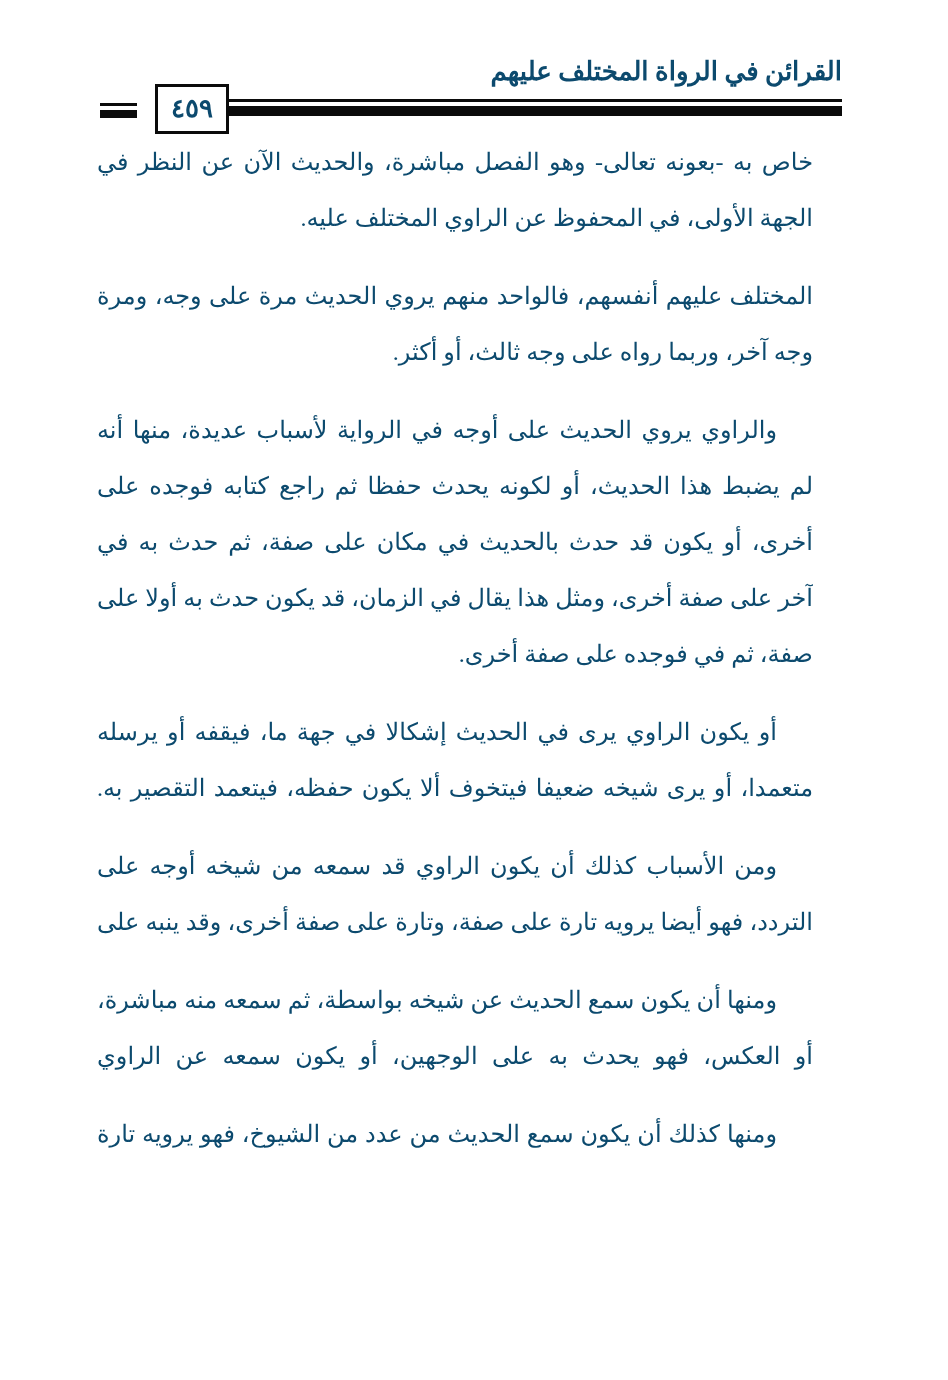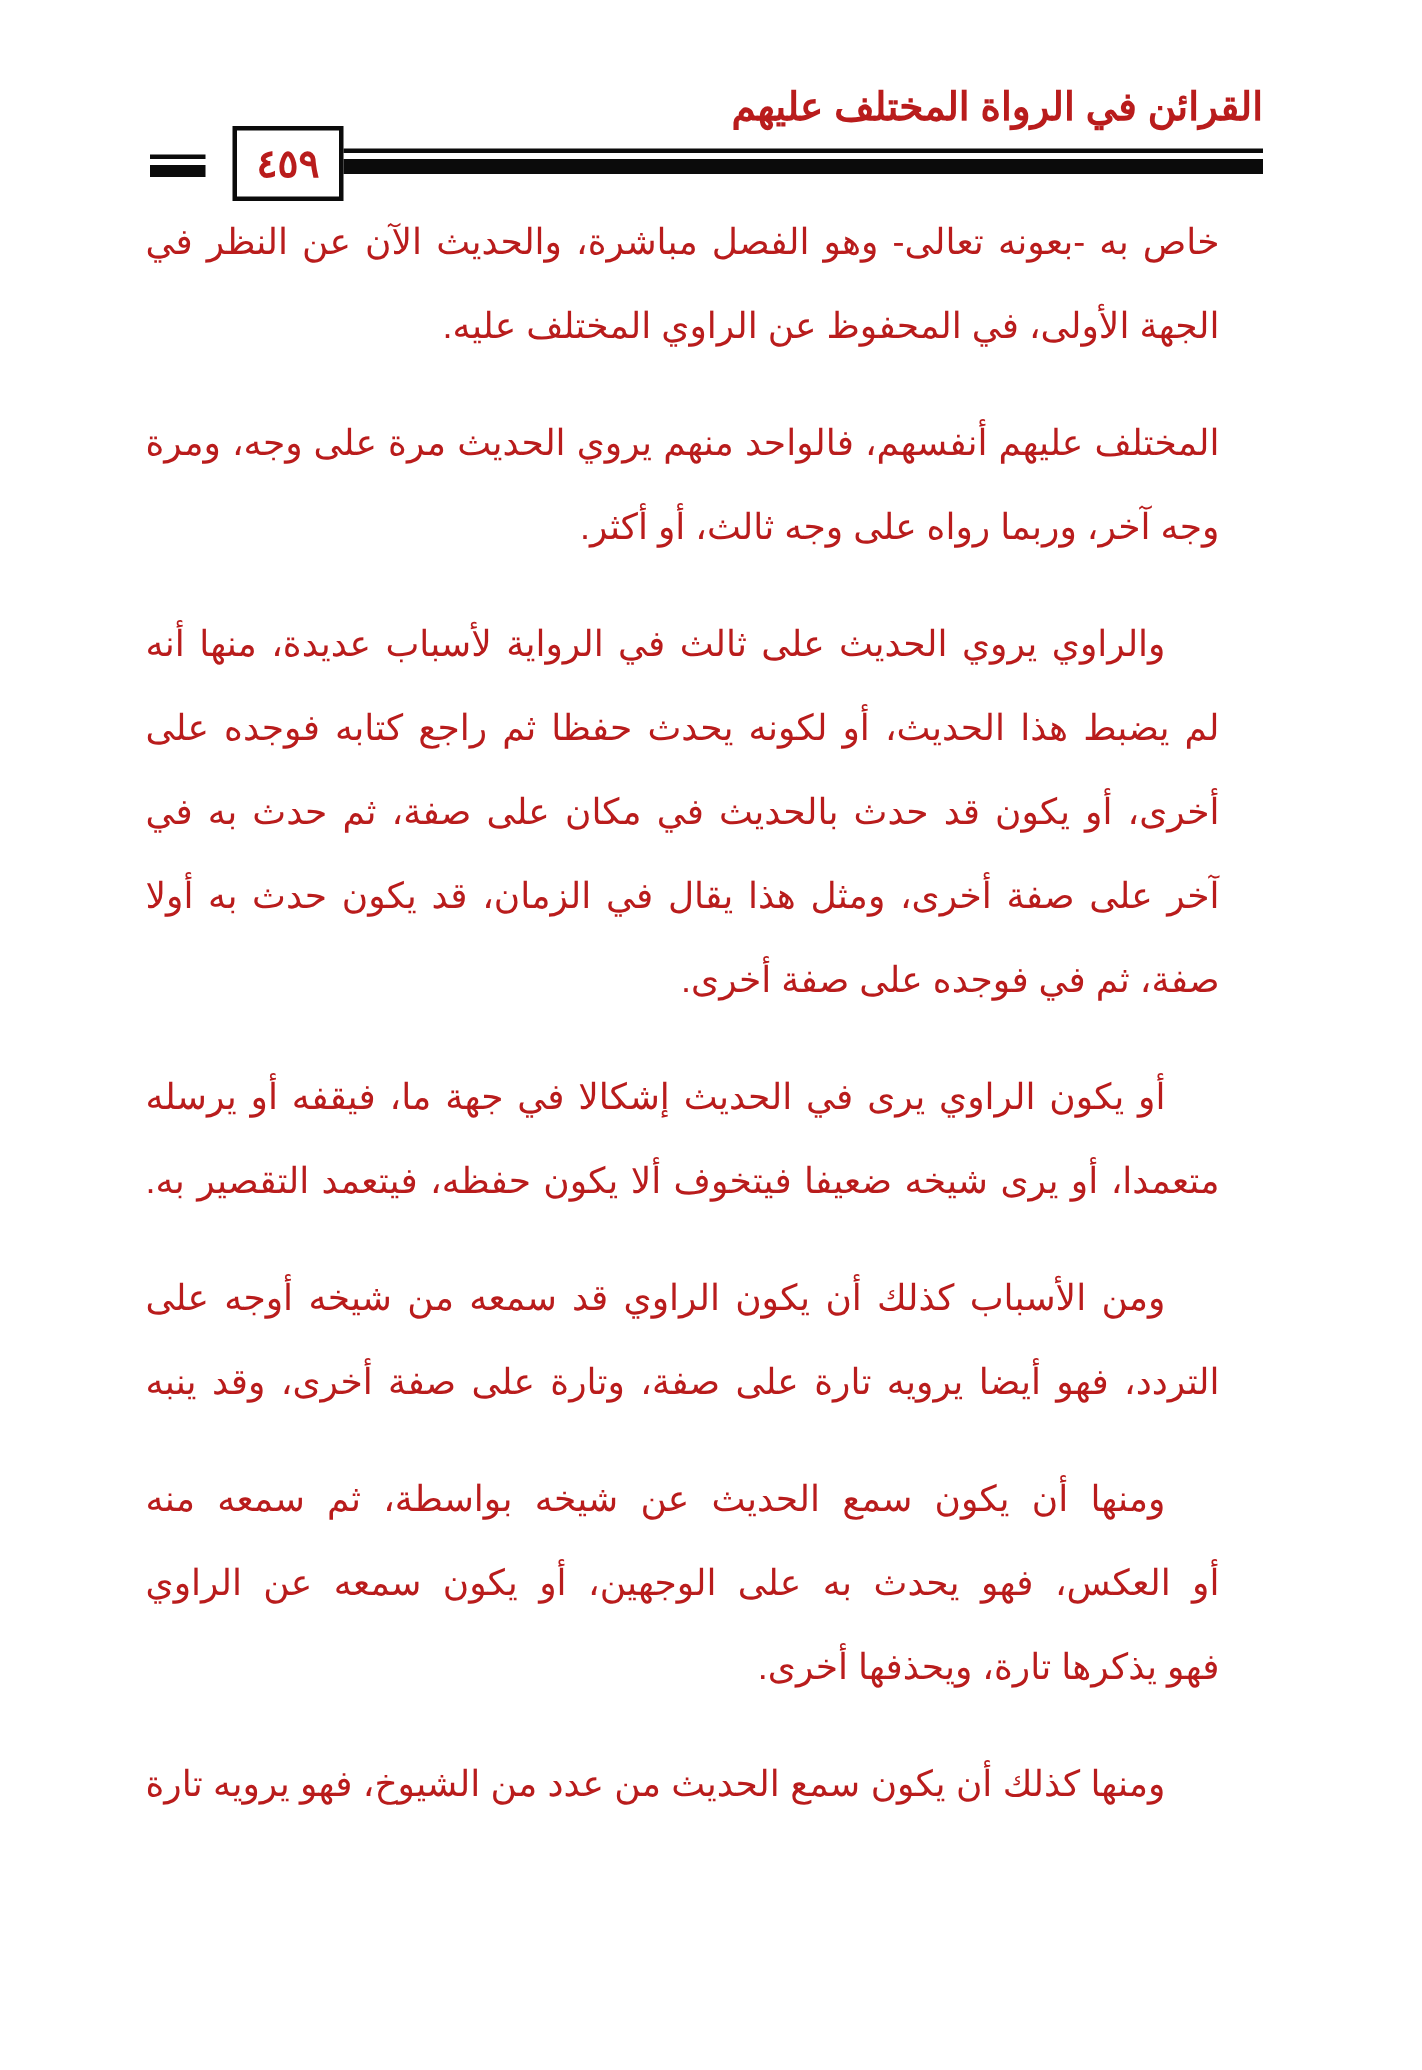--- a/index.html
+++ b/index.html
@@ -7,22 +7,22 @@
     padding: 0;
     background: #e8e8e8;
   }
   .page {
     position: relative;
     width: 948px;
     height: 1380px;
     margin: 0 auto;
     background: #ffffff;
     overflow: hidden;
-    font-family: Liberation Sans, sans-serif;
-    color: #b91c1c;
+    font-family: Liberation Serif, serif;
+    color: #0c4a6e;
     direction: rtl;
   }
 
   
   .book-title {
     position: absolute;
     top: 56px;
     right: 106px;
     font-size: 26px;
     font-weight: bold;
@@ -105,37 +105,36 @@
   <div class="page-body">
       <div class="paragraph">
         <div class="line">خاص به -بعونه تعالى- وهو الفصل مباشرة، والحديث الآن عن النظر في</div>
         <div class="line last">الجهة الأولى، في المحفوظ عن الراوي المختلف عليه.</div>
       </div>
       <div class="paragraph">
         <div class="line">المختلف عليهم أنفسهم، فالواحد منهم يروي الحديث مرة على وجه، ومرة على</div>
         <div class="line last">وجه آخر، وربما رواه على وجه ثالث، أو أكثر.</div>
       </div>
       <div class="paragraph">
-        <div class="line indent">والراوي يروي الحديث على ثالث في الرواية لأسباب عديدة، منها أنه</div>
+        <div class="line indent">والراوي يروي الحديث على أوجه في الرواية لأسباب عديدة، منها أنه</div>
         <div class="line">لم يضبط هذا الحديث، أو لكونه يحدث حفظا ثم راجع كتابه فوجده على صفة</div>
         <div class="line">أخرى، أو يكون قد حدث بالحديث في مكان على صفة، ثم حدث به في مكان</div>
         <div class="line">آخر على صفة أخرى، ومثل هذا يقال في الزمان، قد يكون حدث به أولا على</div>
         <div class="line last">صفة، ثم في فوجده على صفة أخرى.</div>
       </div>
       <div class="paragraph">
         <div class="line indent">أو يكون الراوي يرى في الحديث إشكالا في جهة ما، فيقفه أو يرسله أحيانا</div>
         <div class="line">متعمدا، أو يرى شيخه ضعيفا فيتخوف ألا يكون حفظه، فيتعمد التقصير به.</div>
       </div>
       <div class="paragraph">
         <div class="line indent">ومن الأسباب كذلك أن يكون الراوي قد سمعه من شيخه أوجه على</div>
         <div class="line">التردد، فهو أيضا يرويه تارة على صفة، وتارة على صفة أخرى، وقد ينبه على ذلك.</div>
       </div>
       <div class="paragraph">
         <div class="line indent">ومنها أن يكون سمع الحديث عن شيخه بواسطة، ثم سمعه منه مباشرة،</div>
         <div class="line">أو العكس، فهو يحدث به على الوجهين، أو يكون سمعه عن الراوي بواسطة،</div>
-        <div class="line last">فهو يذكرها تارة، ويحذفها أخرى.</div>
       </div>
       <div class="paragraph">
         <div class="line indent">ومنها كذلك أن يكون سمع الحديث من عدد من الشيوخ، فهو يرويه تارة</div>
       </div>
     </div>
 
 </div>
 
 </body></html>

